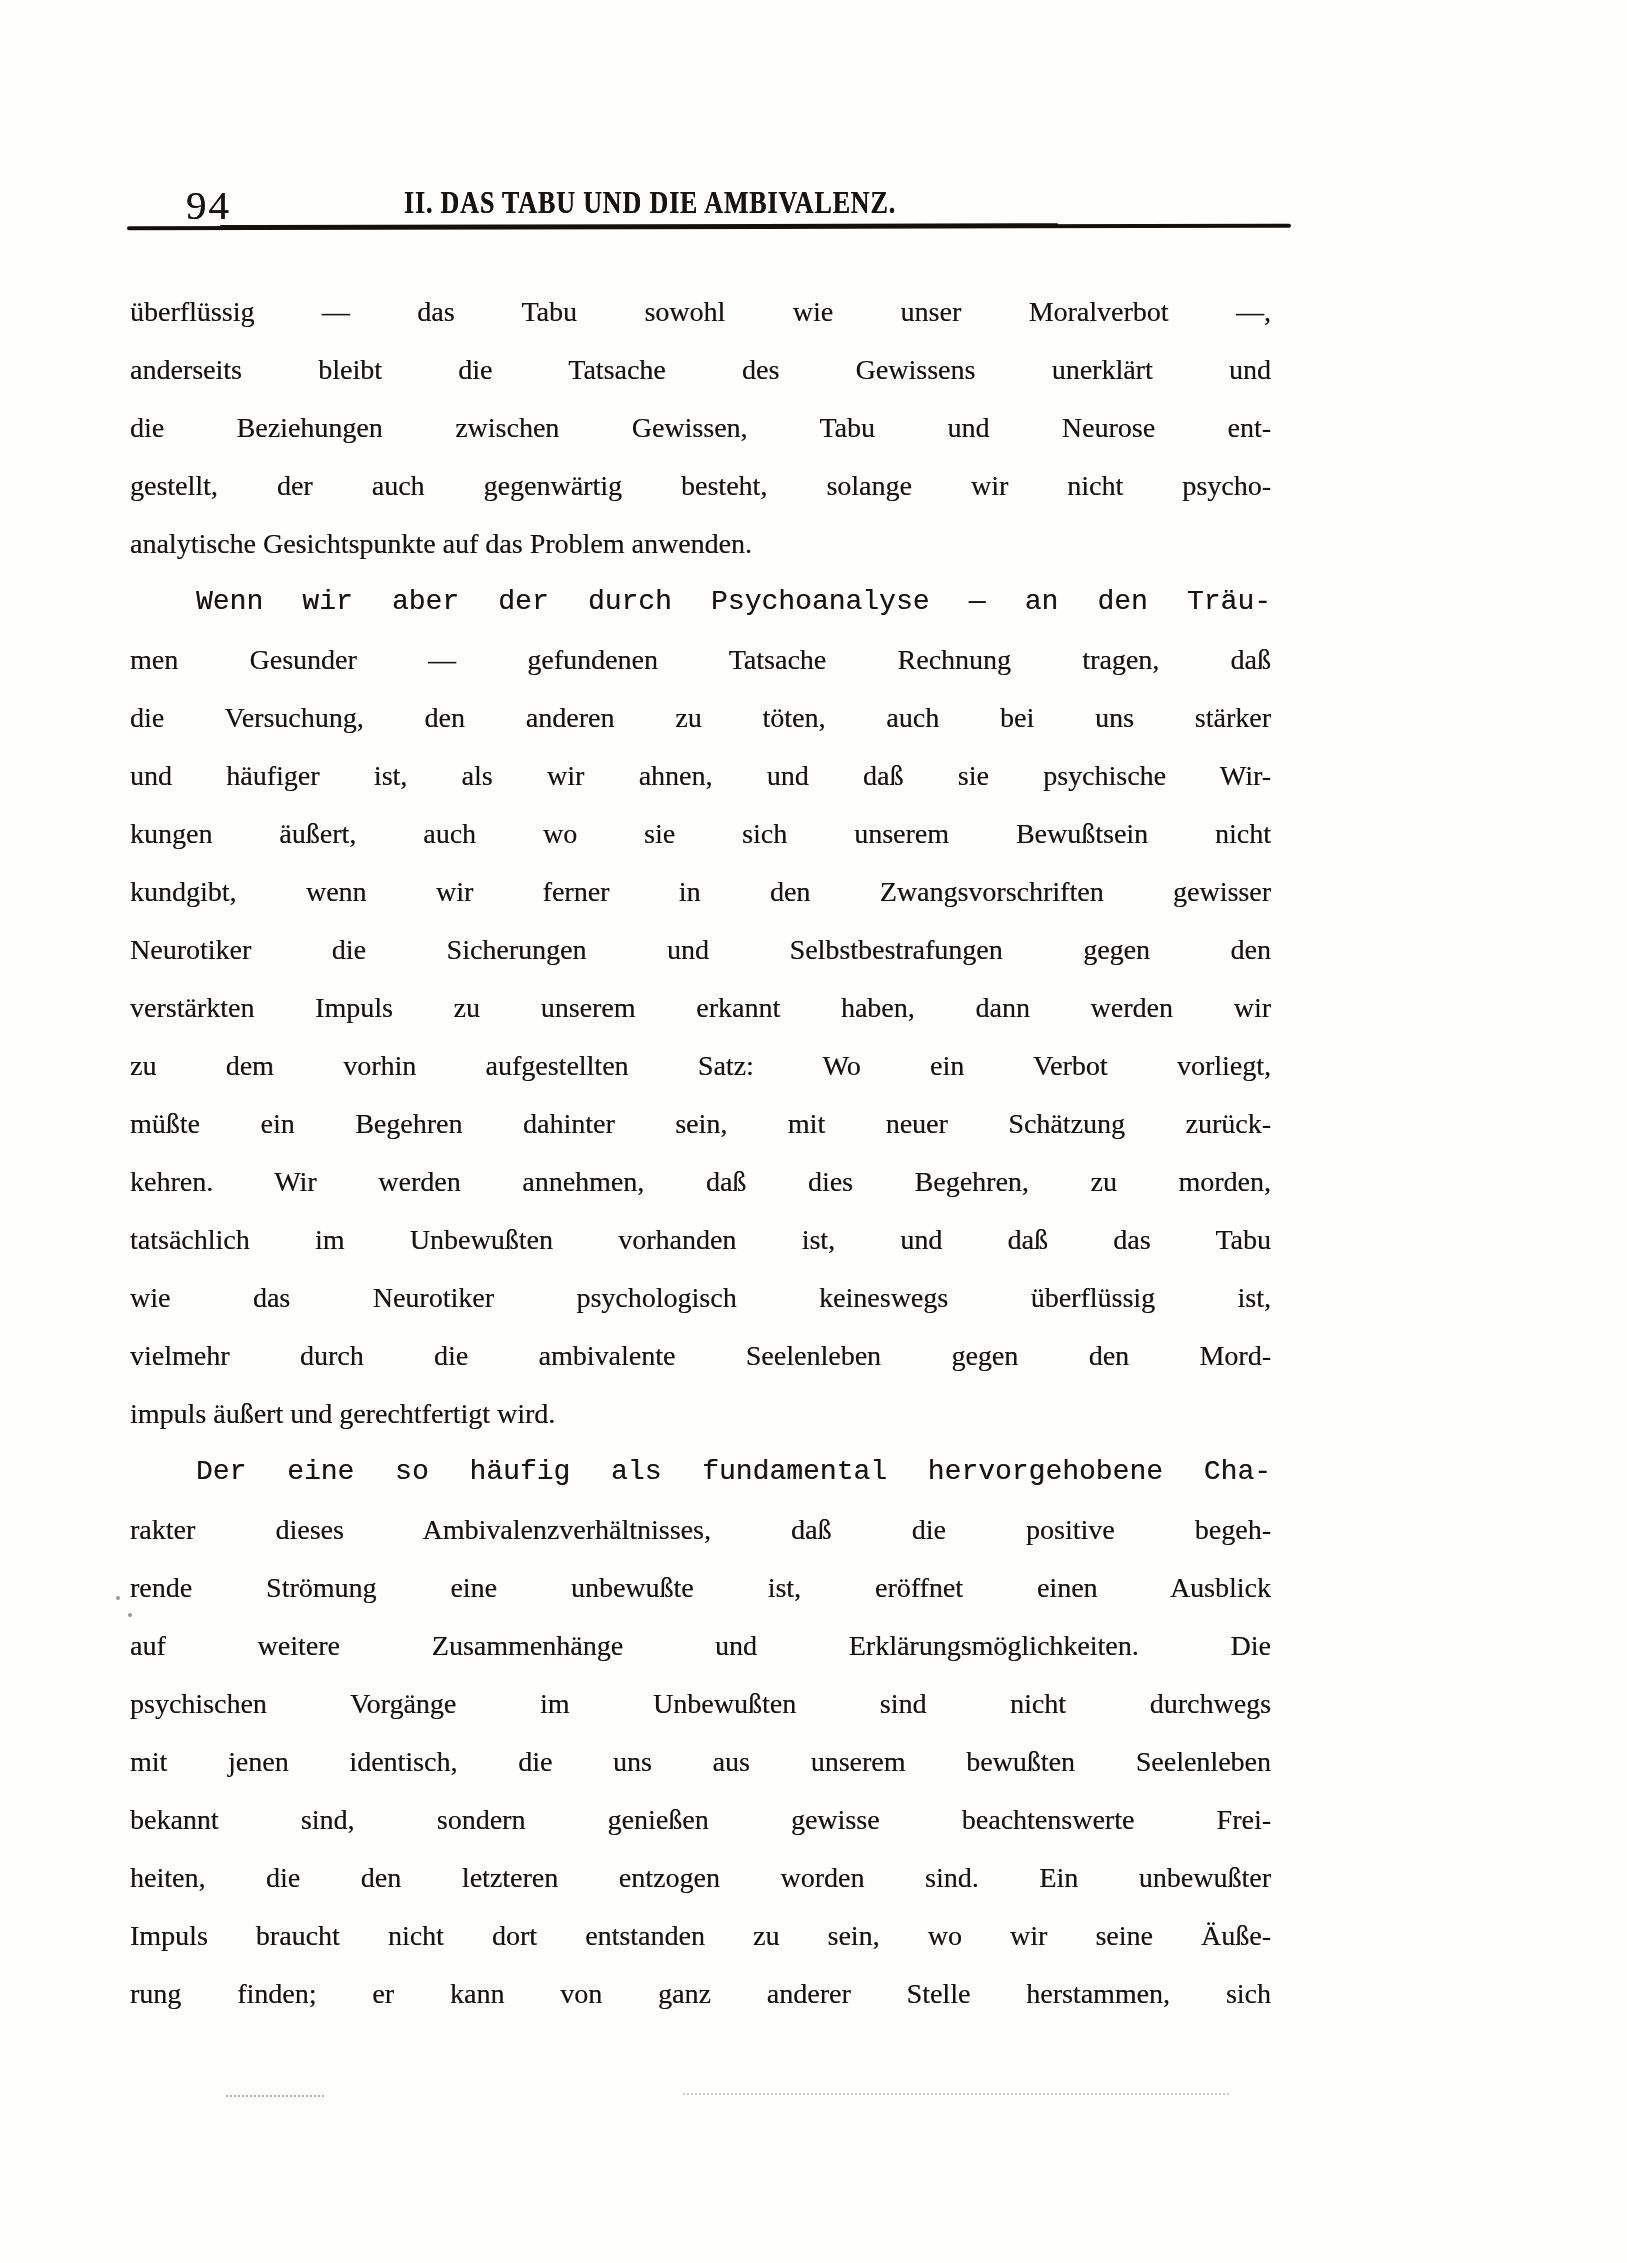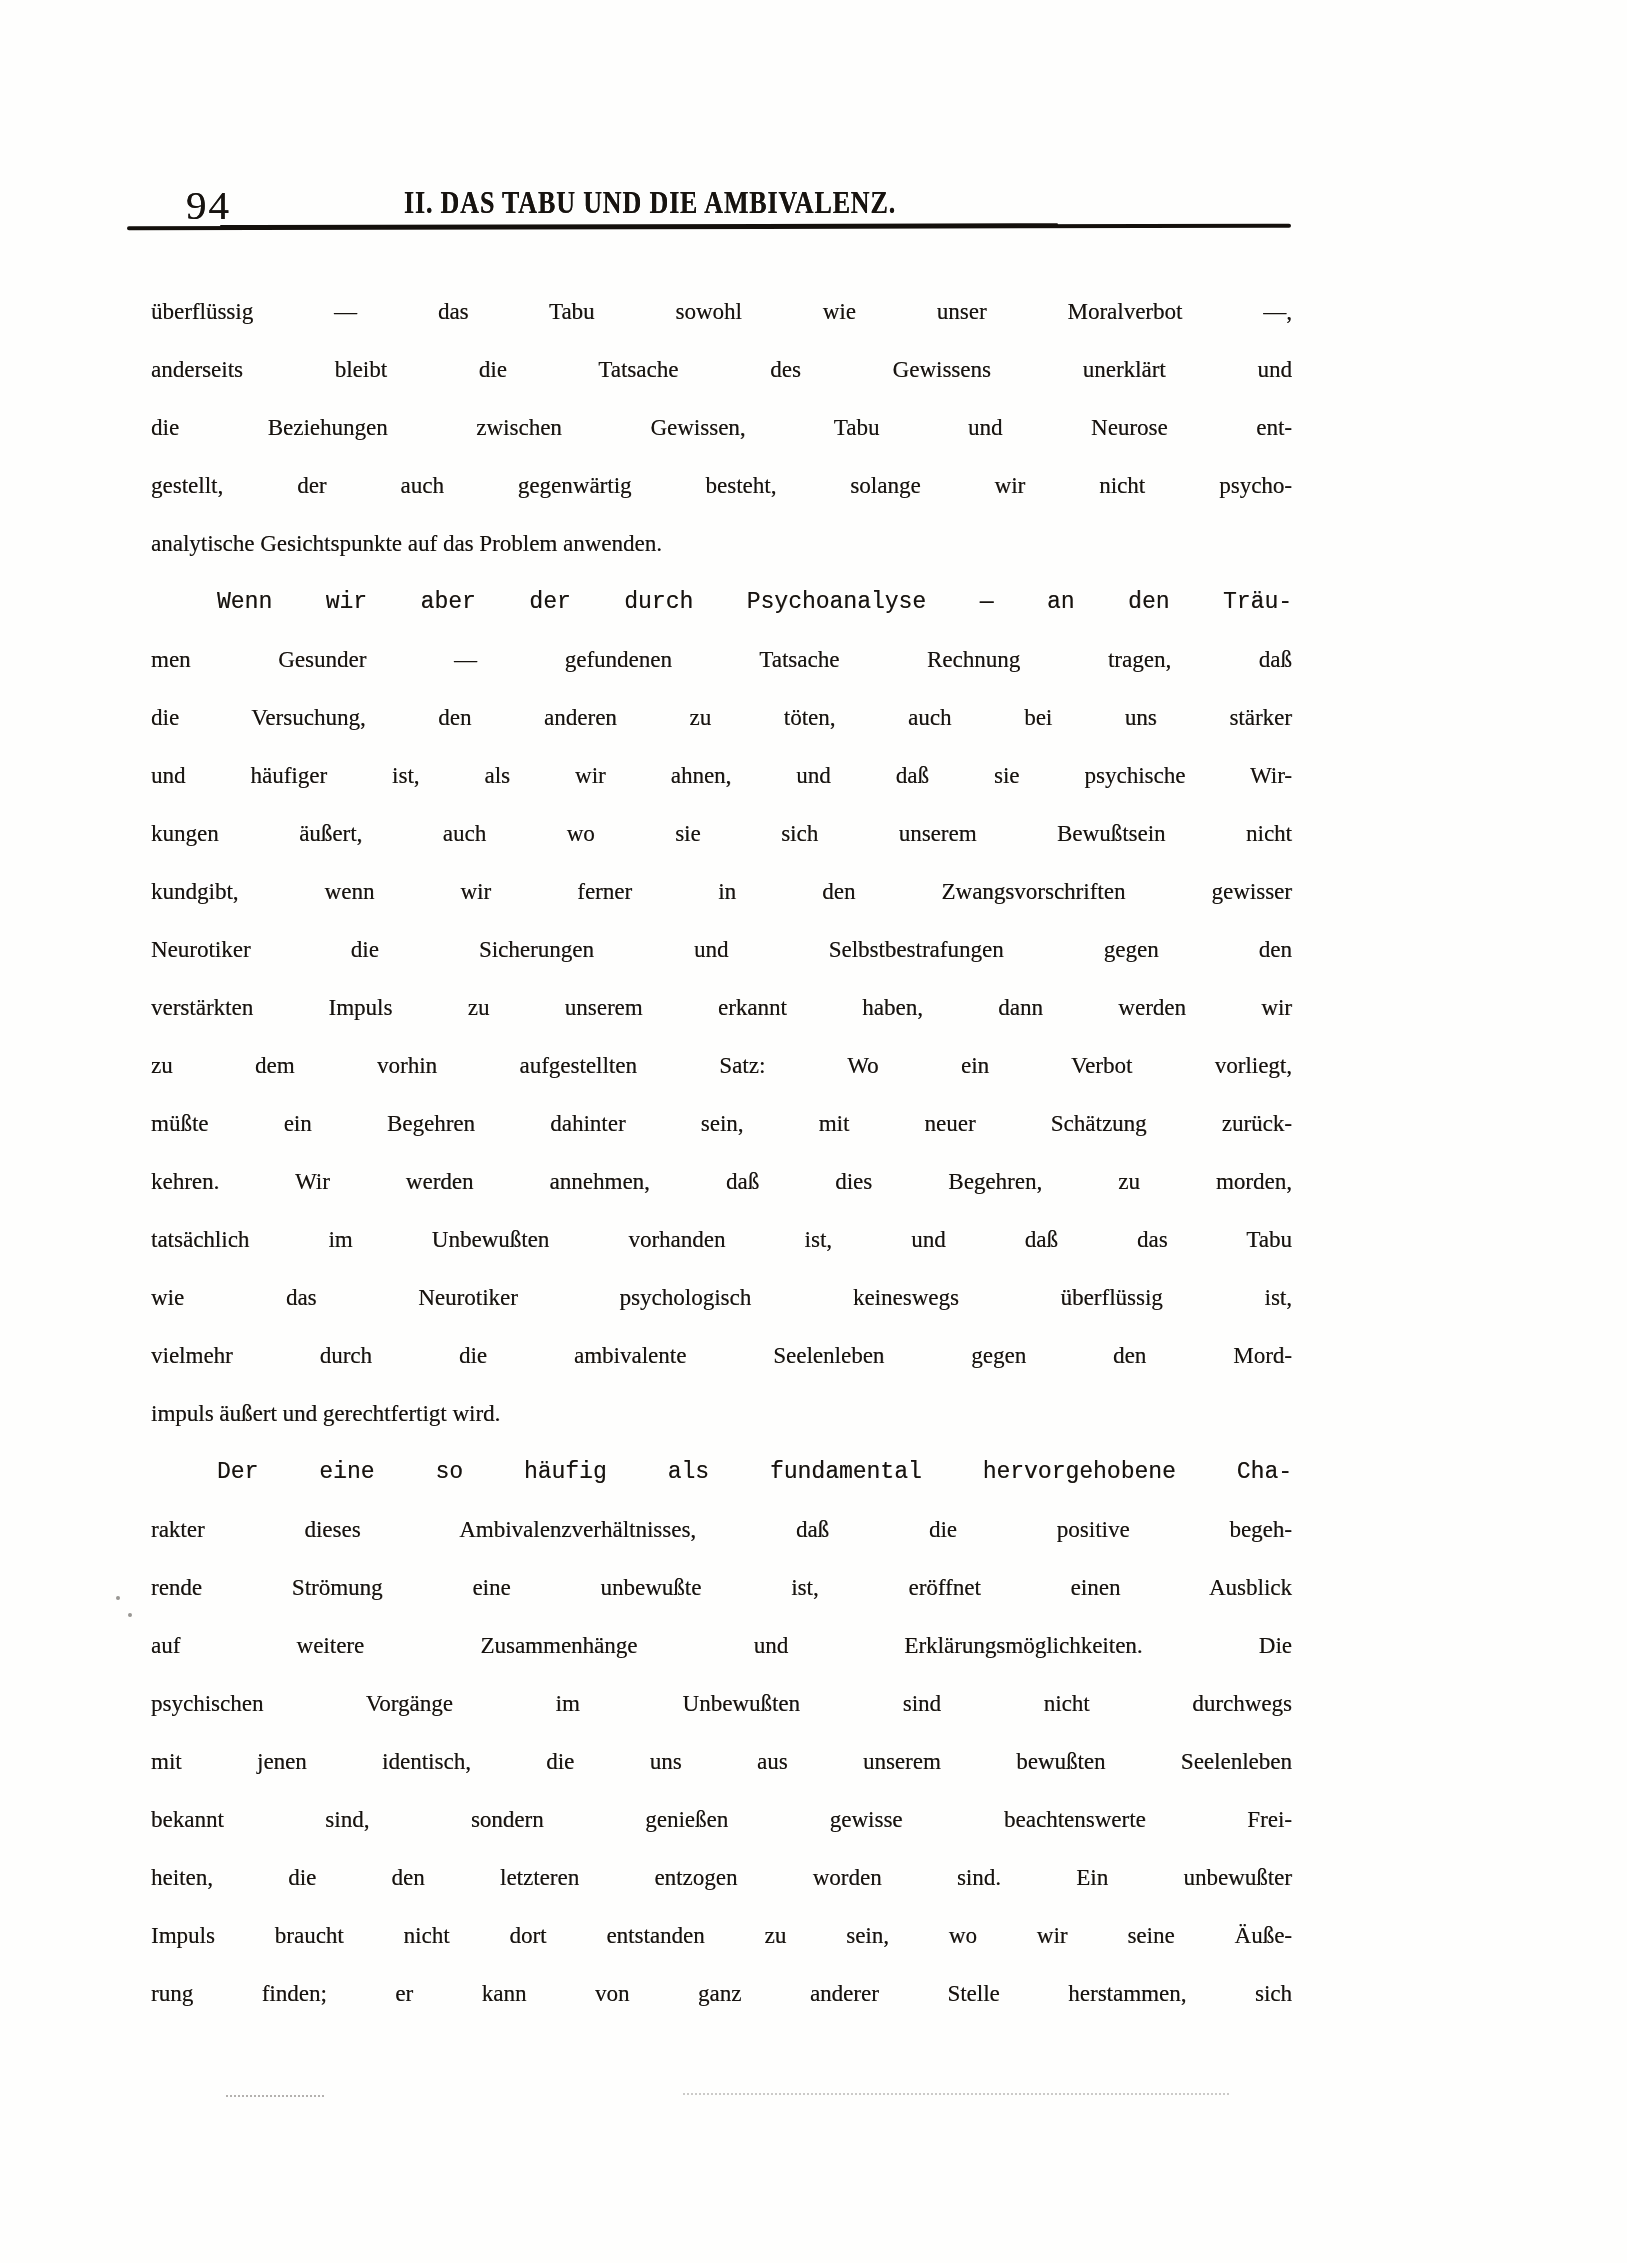--- a/index.html
+++ b/index.html
@@ -32,23 +32,22 @@
     width:1164px;height:3.9px;background:#14100c;
     border-radius:2px;transform:rotate(-0.12deg);
   }
   .header-rule::after{
     content:"";position:absolute;left:8%;right:20%;top:-1px;height:2px;
     background:#14100c;border-radius:2px;
   }
   
   .text-block{
     position:absolute;left:130px;top:283px;width:1141px;
-    font-size:23px;
+    font-size:28px;
     text-shadow:0.3px 0 0 rgba(20,15,10,.55);
-    margin-left:21px;
   }
   .line{
     height:58px;line-height:58px;
     text-align:justify;
     -moz-text-align-last:justify;
     text-align-last:justify;
     white-space:nowrap;
   }
   .line.indent{text-indent:66px;font-family:Liberation Mono, monospace;}
   .line.last{

